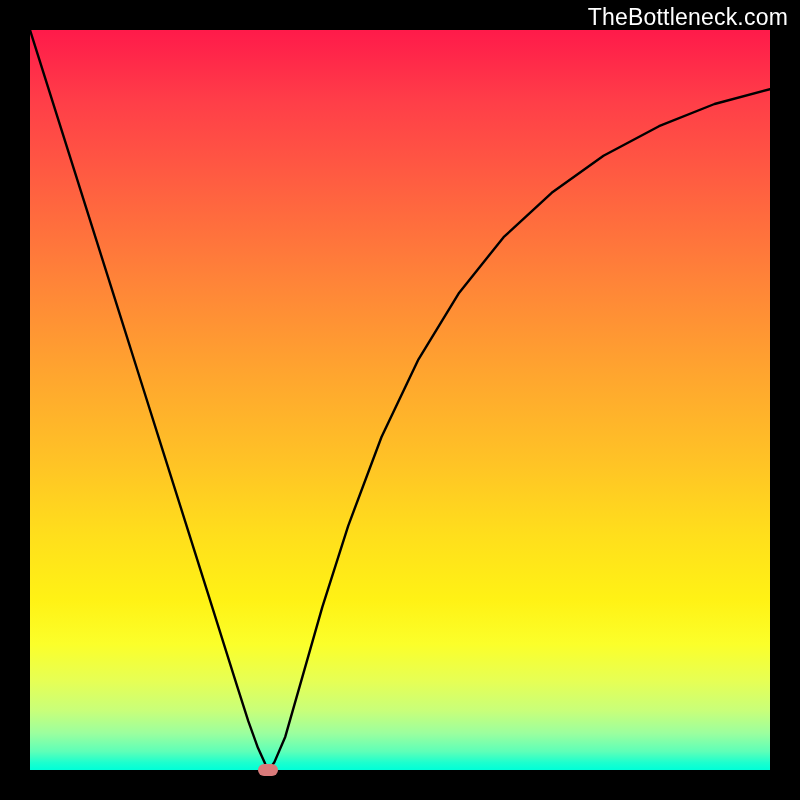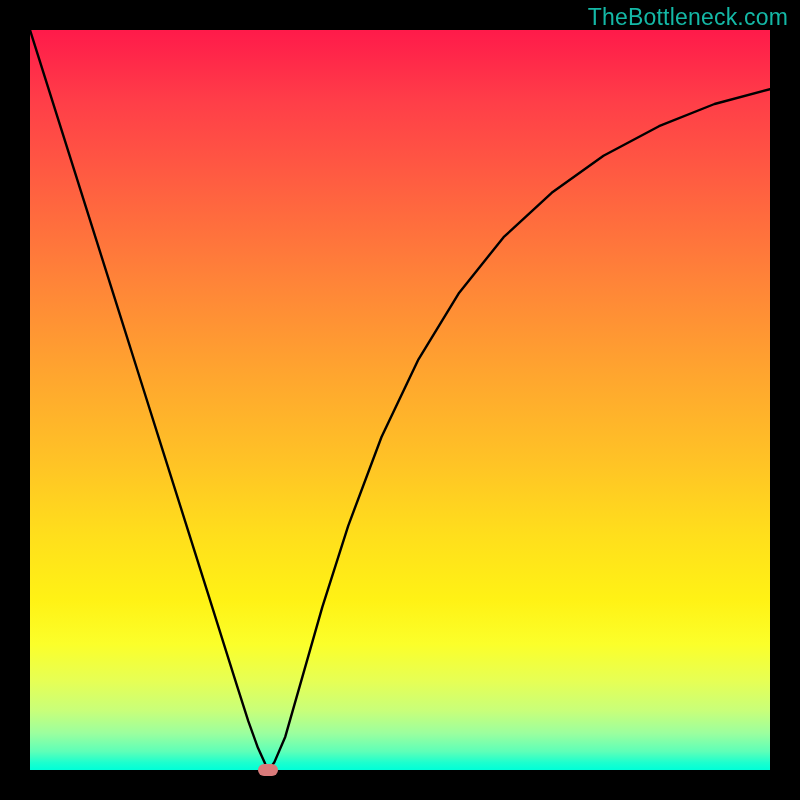--- a/index.html
+++ b/index.html
@@ -14,21 +14,21 @@
   .frame {
     position: relative;
     width: 800px;
     height: 800px;
     background: #000;
   }
   .watermark {
     position: absolute;
     top: 4px;
     right: 12px;
-    color: #14b8a6;
+    color: #ffffff;
     font-size: 23px;
     font-weight: 500;
     letter-spacing: 0.2px;
     z-index: 50;
     user-select: none;
   }
   .plot {
     position: absolute;
     left: 30px;
     top: 30px;

